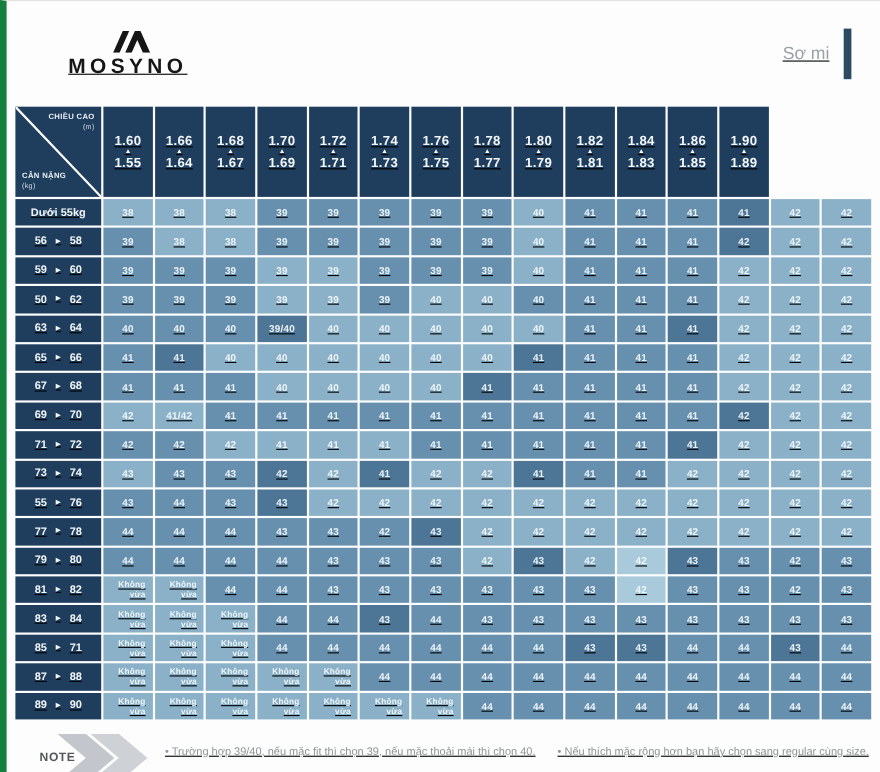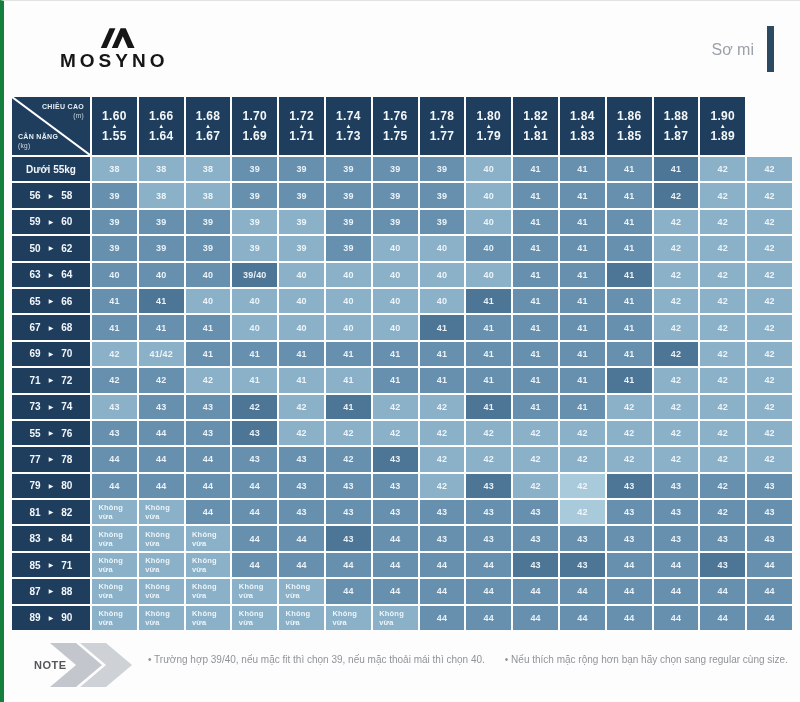--- a/index.html
+++ b/index.html
@@ -1,56 +1,56 @@
 <!DOCTYPE html>
 <html style="--navy: #1f3e5d; --cell-a: #8ab1c7; --cell-b: #6690ae; --cell-c: #4c7596; --cell-d: #a9cadb; --accent: #2d4a63; --title: #3d4b58; --subtitle: #9ba1a8; --note-text: #8f9499; --note-label: #53575c; --chevron1: #c3c7cd; --chevron2: #ced2d7;"><head>
 <meta charset="utf-8">
 <style>
   html,body{margin:0;padding:0;}
   body{
     width:800px;height:702px;background:#fdfdfd;
     font-family:"Liberation Sans","DejaVu Sans",sans-serif;
     -webkit-font-smoothing:antialiased;overflow:hidden;
   }
-  .page{width:800px;height:702px;border-left:4px solid #15803d;border-top:1px solid #e3e3e3;box-sizing:border-box;}
+  .page{width:800px;height:702px;border-left:6px solid #15803d;border-top:1px solid #e3e3e3;box-sizing:border-box;text-decoration:underline;}
   
   .topbar{height:96px;display:flex;justify-content:space-between;align-items:center;
           padding:0 26px 0 56px;box-sizing:border-box;}
   .logo{display:flex;flex-direction:column;align-items:center;gap:2px;}
   .logo svg{display:block;}
   .logo-text{font-size:19px;font-weight:bold;letter-spacing:4px;color:#161616;}
   .title-wrap{display:flex;align-items:center;gap:13px;}
   .title-block{text-align:right;}
   .title{font-size:22px;font-weight:bold;letter-spacing:2.5px;color:var(--title);}
   .subtitle{font-size:16px;color:var(--subtitle);margin-top:2px;}
   .vbar{width:7px;height:46px;background:var(--accent);}
   
   .size-table{margin:0 8px;}
   .thead,.tbody{display:grid;grid-template-columns:78px repeat(15,1fr);gap:2px;}
-  .thead{height:58px;}
+  .thead{height:82px;}
   .tbody{margin-top:2px;grid-auto-rows:24.4px;}
   .corner{background:var(--navy);position:relative;overflow:hidden;}
   .corner svg{position:absolute;inset:0;width:100%;height:100%;}
   .corner .ax{position:absolute;color:#e9eff5;font-weight:bold;font-size:7px;letter-spacing:.3px;line-height:1.25;}
   .corner .ax .unit{display:block;font-weight:normal;font-size:6.5px;opacity:.85;}
   .ax-top{top:6px;right:6px;text-align:right;}
   .ax-bottom{bottom:5px;left:6px;text-align:left;}
   .hcell{background:var(--navy);display:flex;flex-direction:column;align-items:center;justify-content:center;gap:1px;}
   .hmax,.hmin{font-size:12px;font-weight:bold;color:#f3f7fa;letter-spacing:.3px;}
   .harr{font-size:6px;color:#ffffff;line-height:.7;}
   .rlabel{background:var(--navy);color:#f3f7fa;font-size:10px;font-weight:bold;
           display:flex;align-items:center;justify-content:center;gap:8px;}
   .rarr{font-size:6px;line-height:1;}
   .cell{display:flex;align-items:center;justify-content:center;
         font-size:9px;font-weight:bold;color:rgba(242,248,252,.95);letter-spacing:.2px;}
   .sa{background:var(--cell-a);}
   .sb{background:var(--cell-b);}
   .sc{background:var(--cell-c);}
   .sd{background:var(--cell-d);}
-  .nofit span{display:block;width:32px;text-align:left;font-size:7.5px;line-height:1.2;font-weight:bold;}
+  .nofit span{display:block;width:32px;text-align:right;font-size:7.5px;line-height:1.2;font-weight:bold;}
   
   .note{display:flex;align-items:center;margin:13px 10px 0 28px;gap:24px;}
   .note-badge{position:relative;width:92px;height:32px;flex:0 0 auto;}
   .chev{position:absolute;top:0;height:44px;width:52px;
         clip-path:polygon(0 0,50% 0,100% 50%,50% 100%,0 100%,50% 50%);}
   .chev1{left:18px;background:var(--chevron1);}
   .chev2{left:48px;background:var(--chevron2);}
   .note-label{position:absolute;left:2px;top:16px;font-size:11px;font-weight:bold;
               letter-spacing:.5px;color:var(--note-label);}
   .note-text{display:flex;gap:20px;font-size:10px;color:var(--note-text);}
@@ -146,25 +146,20 @@
           <span class="hmax">1.84</span>
           <span class="harr">▲</span>
           <span class="hmin">1.83</span>
         </div>
         <div class="hcell">
           <span class="hmax">1.86</span>
           <span class="harr">▲</span>
           <span class="hmin">1.85</span>
         </div>
         <div class="hcell">
-          <span class="hmax">1.88</span>
-          <span class="harr">▲</span>
-          <span class="hmin">1.87</span>
-        </div>
-        <div class="hcell">
           <span class="hmax">1.90</span>
           <span class="harr">▲</span>
           <span class="hmin">1.89</span>
         </div>
       </div>
     <div class="tbody">
 
     <div class="rlabel">Dưới 55kg</div>
         <div class="cell sa">38</div>
         <div class="cell sa">38</div>

